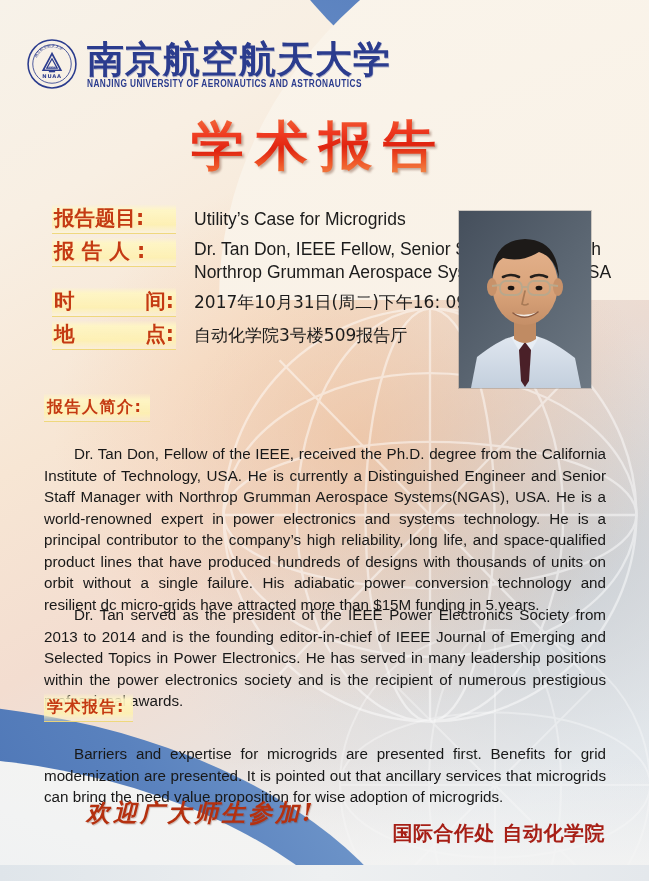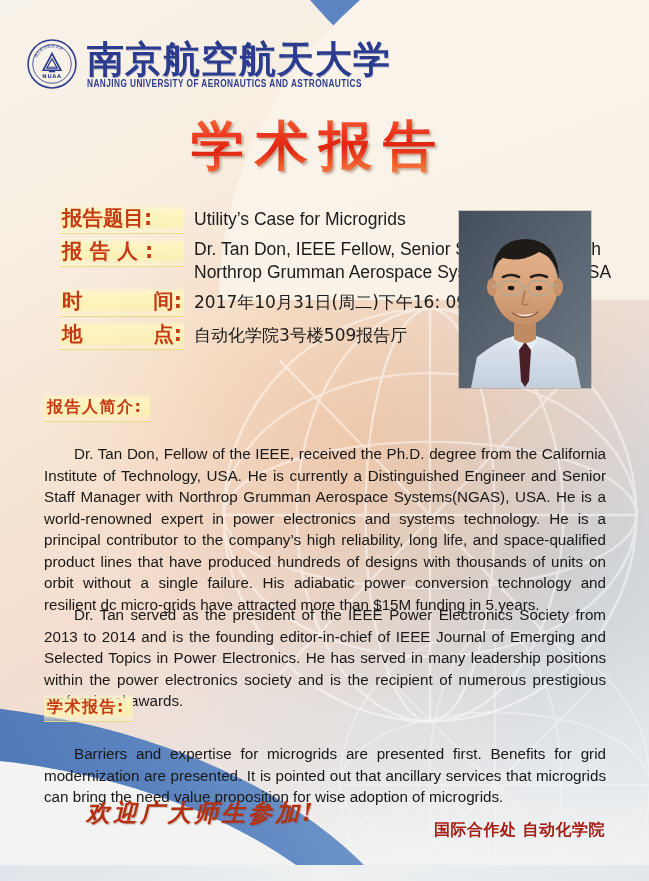--- a/index.html
+++ b/index.html
@@ -75,42 +75,42 @@
     font-size:53px; font-weight:700;
     letter-spacing:11px; line-height:1.05;
     background:linear-gradient(178deg,#f26a3a 0%,#ef3b21 28%,#e02410 52%,#f05a2a 78%,#f08a4a 100%);
     -webkit-background-clip:text; background-clip:text;
     color:transparent; -webkit-text-fill-color:transparent;
     filter:drop-shadow(2px 2px 1px rgba(120,70,50,0.42));
     padding-right:11px;
   }
 
   
-  .info { position:absolute; left:60px; top:203px; width:560px; }
+  .info { position:absolute; left:52px; top:203px; width:560px; }
   .row { display:flex; align-items:flex-start; margin-bottom:2px; }
   .lbl {
     position:relative;
     flex:0 0 124px;
     font-family:"DejaVu Sans","Liberation Sans",sans-serif;
     font-size:20.5px; font-weight:700;
     color:#c43a12; line-height:31px; height:31px;
     text-shadow:0.6px 0.6px 0 rgba(255,236,190,0.85);
     background:linear-gradient(to bottom, rgba(255,247,205,0) 4%, rgba(255,246,196,0.92) 24%, rgba(253,240,178,0.95) 72%, rgba(255,250,222,0.35) 100%);
     border-bottom:1.5px solid rgba(238,215,120,0.95);
     display:flex; justify-content:space-between;
     padding:0 2px 0 2px;
     white-space:nowrap;
   }
   .lbl.spread { letter-spacing:0; }
   .lbl span.ch { display:inline-block; }
   .val {
     flex:1;
     font-family:"Liberation Sans","DejaVu Sans",sans-serif;
     font-size:17.5px; color:#1b1b1b; line-height:24px;
-    padding-left:10px; padding-top:4px;
+    padding-left:18px; padding-top:4px;
   }
   .val.cn { font-family:"DejaVu Sans","Liberation Sans",sans-serif; font-size:17px; }
   .row-speaker { }
   .row-speaker .val { line-height:23px; padding-top:2px; }
 
   
   .portrait {
     position:absolute; left:459px; top:211px; width:132px; height:177px;
     overflow:hidden;
     box-shadow:0 0 0 1px rgba(120,120,120,0.35);
@@ -150,21 +150,21 @@
   .welcome {
     position:absolute; left:86px; top:797px;
     font-family:"DejaVu Serif","Liberation Serif",serif;
     font-size:24px; font-weight:700; font-style:italic;
     color:#b5300f; letter-spacing:3px;
     text-shadow:1px 1px 1px rgba(110,50,30,0.3);
   }
   .depts {
     position:absolute; right:44px; top:820px;
     font-family:"DejaVu Sans","Liberation Sans",sans-serif;
-    font-size:16px; font-weight:700; color:#a61f16;
+    font-size:20px; font-weight:700; color:#a61f16;
     letter-spacing:0.5px;
   }
 </style>
 </head>
 <body>
 
 <div class="poster">
 
   <div class="swoosh-tr"></div>
   <div class="swoosh-tr-mask"></div>

